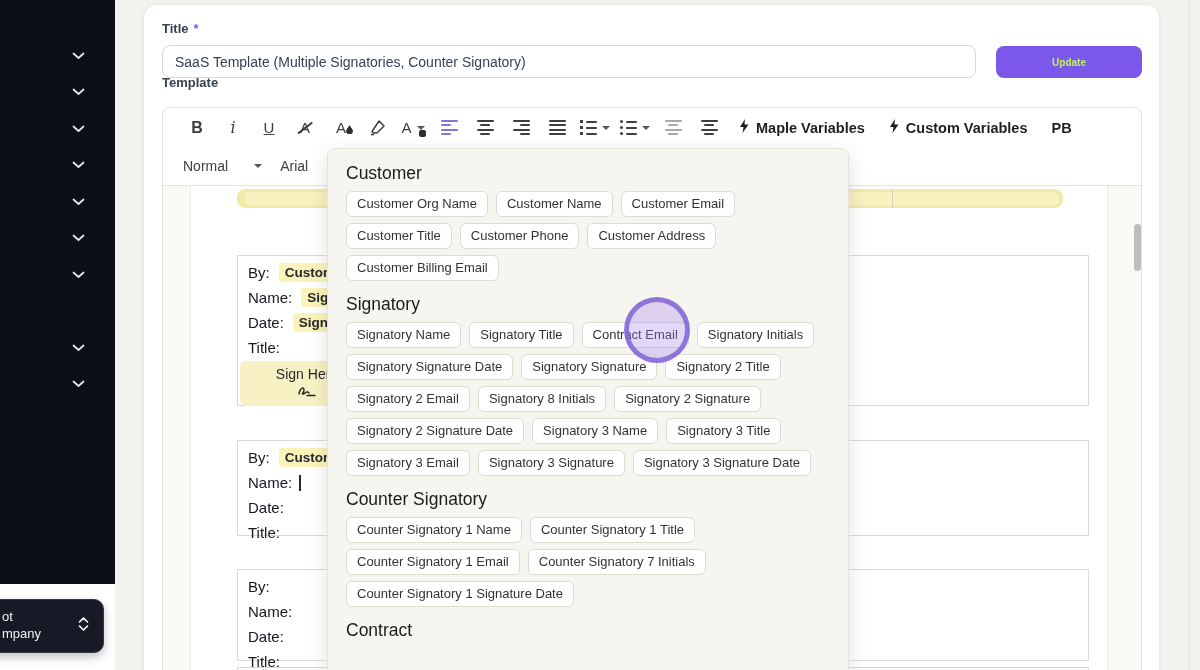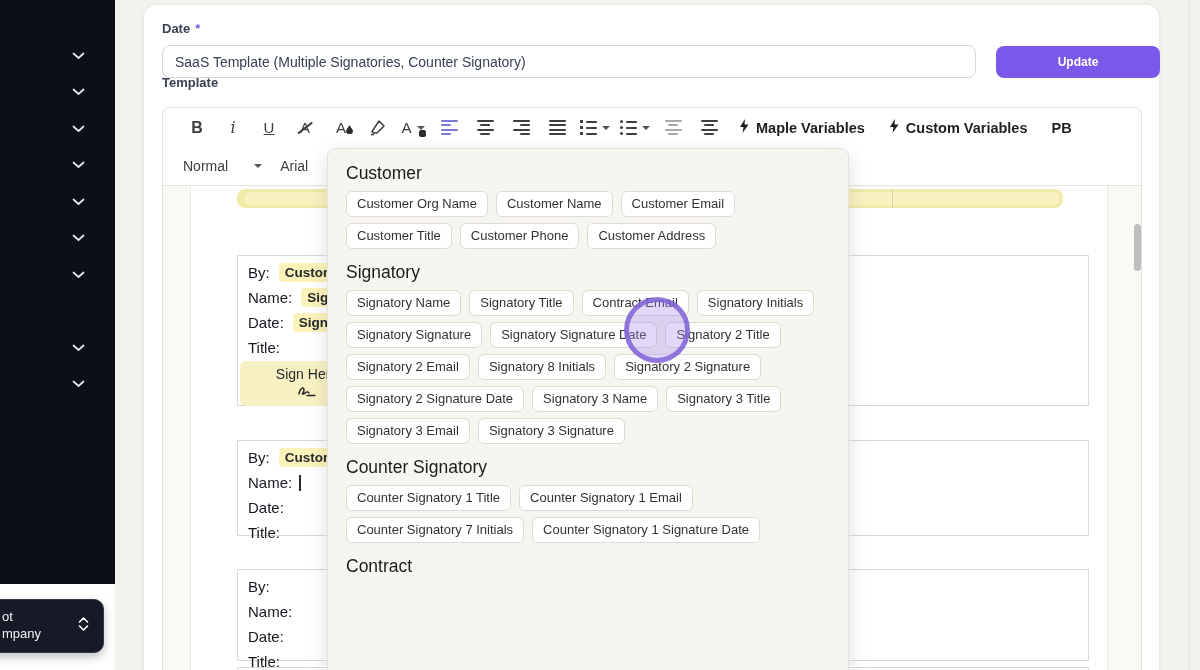--- a/index.html
+++ b/index.html
@@ -14,22 +14,22 @@
   .org-box .txt{position:absolute;left:17px;top:8px;color:#f1f1f4;font-size:13px;line-height:17px;white-space:nowrap}
   .org-box .ud{position:absolute;right:14px;top:16px}
   
   .card{position:absolute;left:143px;top:4px;width:1015px;height:680px;background:#fff;
         border:1px solid #ebeae6;border-radius:14px;box-shadow:0 1px 4px rgba(0,0,0,.06)}
   .field-label{position:absolute;left:18px;font-size:13px;font-weight:bold;color:#374151}
   .req{color:#7c5bef;margin-left:5px}
   .name-input{position:absolute;left:18px;top:40px;width:800px;height:31px;border:1px solid #d8d7d2;
               border-radius:8px;background:#fff;font-size:14px;color:#374151;display:flex;align-items:center;
               padding-left:12px;white-space:nowrap;overflow:hidden}
-  .update-btn{position:absolute;left:852px;top:41px;width:164px;height:32px;background:#7b57ea;border-radius:8px;
-              color:#ffffff;font-size:12px;font-weight:bold;display:flex;align-items:center;justify-content:center;cursor:pointer}
+  .update-btn{position:absolute;left:852px;top:41px;width:146px;height:32px;background:#7b57ea;border-radius:8px;
+              color:#bef264;font-size:10px;font-weight:bold;display:flex;align-items:center;justify-content:center;cursor:pointer}
   
   .editor{position:absolute;left:18px;top:102px;width:978px;height:575px;border:1px solid #e2e1dc;
           border-radius:8px 8px 0 0;background:#fff;overflow:hidden}
   .tb{display:flex;align-items:center;height:39px;padding:0 0 0 16px}
   .tb-btn{height:26px;min-width:26px;margin:0 5px;display:flex;align-items:center;justify-content:center;
           color:#3d3d3d;cursor:pointer;position:relative}
   .tb-b{font-size:16px;font-weight:bold}
   .tb-i{font-size:16px;font-style:italic;font-family:"DejaVu Serif",serif}
   .tb-u{font-size:15px;text-decoration:underline}
   .glyphA{font-size:15px;font-weight:normal}
@@ -125,21 +125,21 @@
   <span class="ud">
     <svg width="11" height="16" viewBox="0 0 11 16">
         <polyline points="1.5,6 5.5,2 9.5,6" fill="none" stroke="#fff" stroke-width="1.6" stroke-linecap="round" stroke-linejoin="round"></polyline>
         <polyline points="1.5,10 5.5,14 9.5,10" fill="none" stroke="#fff" stroke-width="1.6" stroke-linecap="round" stroke-linejoin="round"></polyline>
       </svg>
   </span>
 </div>
 
 <div class="card">
   <div class="field-label" style="top:16px">
-    <span>Date</span><span class="req">*</span>
+    <span>Title</span><span class="req">*</span>
   </div>
   <div class="name-input">SaaS Template (Multiple Signatories, Counter Signatory)</div>
   <div class="update-btn">Update</div>
   <div class="field-label" style="top:70px">Template</div>
 
   <div class="editor">
     <div class="tb" id="toolbar">
         <span class="tb-btn">
           <span class="tb-b">B</span>
         </span>
@@ -346,41 +346,44 @@
 
 <div class="panel" id="panel">
     <div class="panel-heading">Customer</div>
     <div class="chip-row">
       <span class="chip">Customer Org Name</span>
       <span class="chip">Customer Name</span>
       <span class="chip">Customer Email</span>
       <span class="chip">Customer Title</span>
       <span class="chip">Customer Phone</span>
       <span class="chip">Customer Address</span>
+      <span class="chip">Customer Billing Email</span>
     </div>
     <div class="panel-heading">Signatory</div>
     <div class="chip-row">
       <span class="chip">Signatory Name</span>
       <span class="chip">Signatory Title</span>
       <span class="chip">Contract Email</span>
       <span class="chip">Signatory Initials</span>
+      <span class="chip">Signatory Signature Date</span>
       <span class="chip">Signatory Signature</span>
-      <span class="chip">Signatory Signature Date</span>
       <span class="chip">Signatory 2 Title</span>
       <span class="chip">Signatory 2 Email</span>
       <span class="chip">Signatory 8 Initials</span>
       <span class="chip">Signatory 2 Signature</span>
       <span class="chip">Signatory 2 Signature Date</span>
       <span class="chip">Signatory 3 Name</span>
       <span class="chip">Signatory 3 Title</span>
       <span class="chip">Signatory 3 Email</span>
       <span class="chip">Signatory 3 Signature</span>
+      <span class="chip">Signatory 3 Signature Date</span>
     </div>
     <div class="panel-heading">Counter Signatory</div>
     <div class="chip-row">
+      <span class="chip">Counter Signatory 1 Name</span>
       <span class="chip">Counter Signatory 1 Title</span>
       <span class="chip">Counter Signatory 1 Email</span>
       <span class="chip">Counter Signatory 7 Initials</span>
       <span class="chip">Counter Signatory 1 Signature Date</span>
     </div>
     <div class="panel-heading">Contract</div>
   </div>
 <div class="click-ring"></div>
 <div class="right-line"></div>
 

